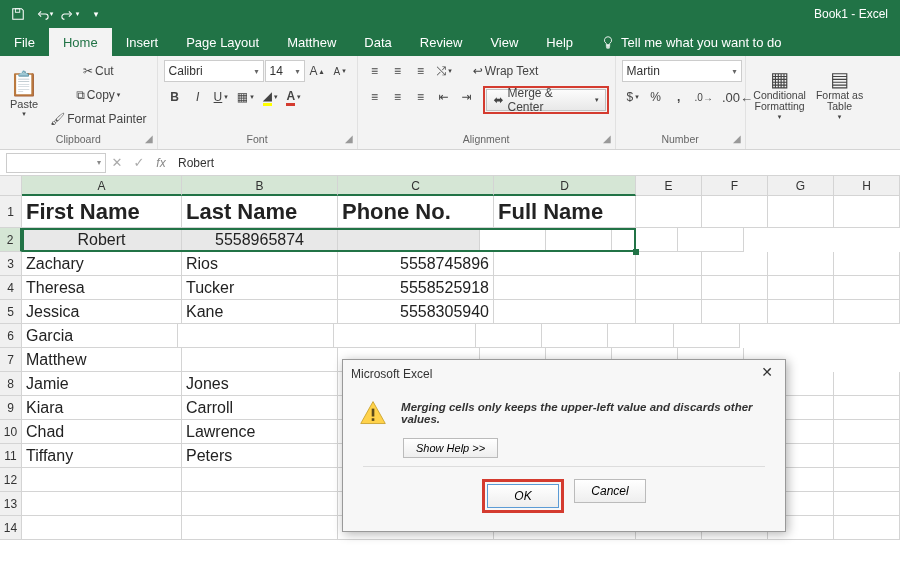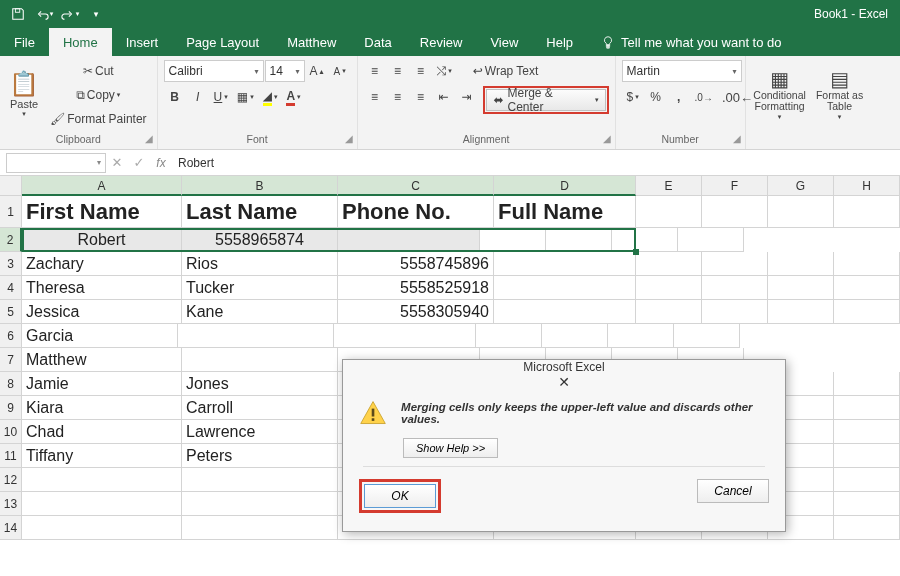--- a/index.html
+++ b/index.html
@@ -62,30 +62,30 @@
 .cell.num { justify-content: flex-end; }
 .colA { width: 160px; } .colB { width: 156px; } .colC { width: 156px; } .colD { width: 142px; }
 .colE,.colF,.colG,.colH { width: 66px; }
 
 .selrow .cell.colA,.selrow .cell.colB,.selrow .cell.colC,.selrow .cell.colD { background: #e8e8e8; }
 .selborder { position: absolute; border: 2px solid #217346; pointer-events: none; }
 .selhandle { position: absolute; width: 6px; height: 6px; background: #217346; }
 
 
 .dialog { position: absolute; left: 342px; top: 359px; width: 444px; background: #f7f7f7; border: 1px solid #999; box-shadow: 2px 2px 10px rgba(0,0,0,0.3); }
-.dlg-title { height: 28px; display: flex; align-items: center; justify-content: space-between; padding: 0 8px; font-size: 12px; color: #333; flex-direction: column; }
+.dlg-title { height: 28px; display: flex; align-items: center; justify-content: space-between; padding: 0 8px; font-size: 12px; color: #333; }
 .dlg-close { width: 20px; height: 20px; font-size: 14px; text-align: center; cursor: pointer; }
 .dlg-body { padding: 10px 16px 4px 16px; font-style: italic; }
 .dlg-msg { display: flex; gap: 14px; align-items: center; }
 .warn-ico { width: 30px; height: 30px; }
 .dlg-msg .txt { font-size: 11.5px; color: #333; font-weight: 600; }
 .dlg-help { margin: 10px 0 8px 44px; }
 .dlg-help .hb { display: inline-block; border: 1px solid #bbb; background: linear-gradient(#fff,#eee); padding: 3px 12px; font-size: 11px; cursor: pointer; }
 .dlg-sep { border-top: 1px solid #ddd; margin: 0 4px; }
-.dlg-btns { display: flex; justify-content: space-between; gap: 10px; padding: 12px 0 14px 0; }
+.dlg-btns { display: flex; justify-content: center; gap: 10px; padding: 12px 0 14px 0; }
 .dlg-btn { width: 72px; height: 24px; border: 1px solid #bbb; background: linear-gradient(#fff,#eee); font-size: 12px; cursor: pointer; display: flex; align-items: center; justify-content: center; }
 .dlg-btn.ok { border: 1px solid #5b9bd5; }
 .ok-hl { border: 3px solid #d43b2f; padding: 2px; }
 </style>
 </head>
 <body>
 
 <div class="titlebar">
   <div class="qat">
     <span class="ic">

